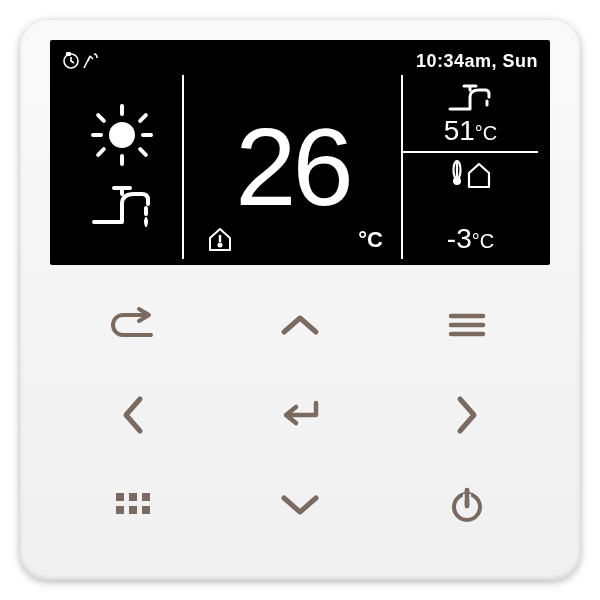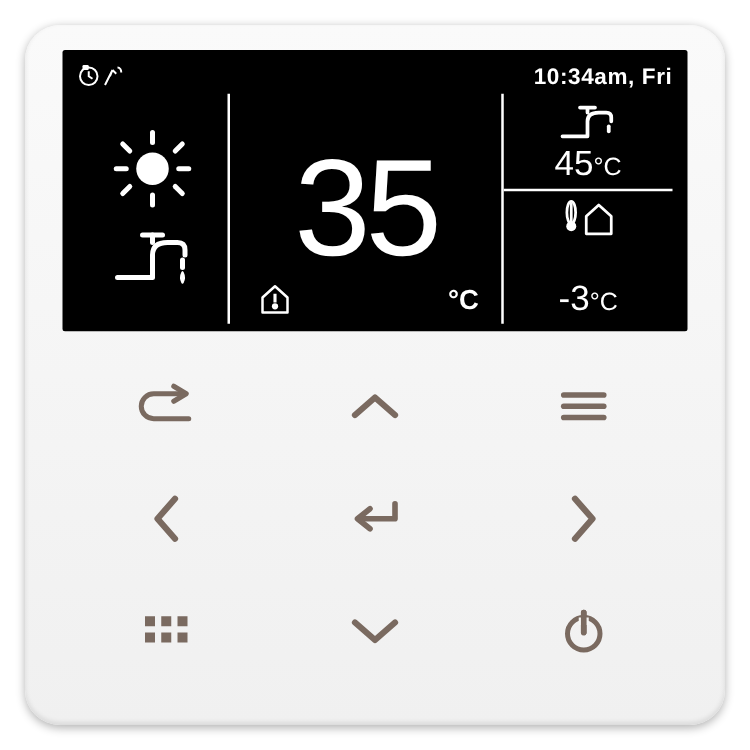--- a/index.html
+++ b/index.html
@@ -135,21 +135,21 @@
             <circle cx="9" cy="13" r="7"></circle>
             <path d="M9 9 v4 l3 2"></path>
             <rect x="4" y="4" width="5" height="4" rx="1" fill="#fff" stroke="none"></rect>
           </g>
           <g stroke="#fff" stroke-width="1.6" fill="none">
             <path d="M22 20 l6 -12 M28 8 l-2 5 M28 8 l3 3"></path>
             <path d="M32 6 c2 0 3 2 3 4"></path>
           </g>
         </svg>
       </div>
-      <div class="status-right">10:34am, Fri</div>
+      <div class="status-right">10:34am, Sun</div>
     </div>
 
     <div class="content">
 
       <div class="col col-left">
         <svg width="70" height="70" viewBox="0 0 70 70">
           <g fill="#fff">
             <circle cx="35" cy="35" r="13"></circle>
             <g>
               <rect x="33" y="4" width="4" height="12" rx="2"></rect>
@@ -168,21 +168,21 @@
             <path d="M8 44 h28 v-18 q0 -10 12 -10 h8 q6 0 6 6 v4"></path>
             <path d="M36 16 v-6"></path>
             <path d="M28 10 h16"></path>
             <path d="M60 30 v6"></path>
             <path d="M60 40 q-2 4 0 8 q2 -4 0 -8" fill="#fff" stroke-width="2"></path>
           </g>
         </svg>
       </div>
 
       <div class="col col-mid">
-        <div class="big-temp">35</div>
+        <div class="big-temp">26</div>
         <div class="mid-bottom">
           <svg width="28" height="28" viewBox="0 0 28 28">
             <g stroke="#fff" stroke-width="2" fill="none" stroke-linejoin="round">
               <path d="M4 13 L14 4 L24 13 V25 H4 Z"></path>
               <path d="M14 10 v7" stroke-width="2.5"></path>
               <circle cx="14" cy="20" r="2.5" fill="#fff" stroke="none"></circle>
             </g>
           </svg>
           <span class="unit">°C</span>
         </div>
@@ -191,21 +191,21 @@
       <div class="col col-right">
         <div class="right-row right-top">
           <svg width="52" height="36" viewBox="0 0 52 36">
             <g stroke="#fff" stroke-width="3" fill="none" stroke-linecap="round" stroke-linejoin="round">
               <path d="M5 30 h20 v-12 q0 -7 9 -7 h6 q4 0 4 4 v3"></path>
               <path d="M25 11 v-4 M19 7 h12"></path>
               <path d="M42 22 v4"></path>
             </g>
           </svg>
           <div class="right-val">
-            <span>45</span><span style="font-size:20px">°C</span>
+            <span>51</span><span style="font-size:20px">°C</span>
           </div>
         </div>
         <div class="right-row right-bot">
           <svg width="52" height="34" viewBox="0 0 52 34">
             <g stroke="#fff" stroke-width="2.2" fill="none" stroke-linejoin="round">
               <path d="M12 6 v14" stroke-linecap="round"></path>
               <circle cx="12" cy="24" r="4" fill="#fff" stroke="none"></circle>
               <ellipse cx="12" cy="13" rx="3.5" ry="9"></ellipse>
               <path d="M24 16 L34 7 L44 16 V30 H24 Z"></path>
             </g>

